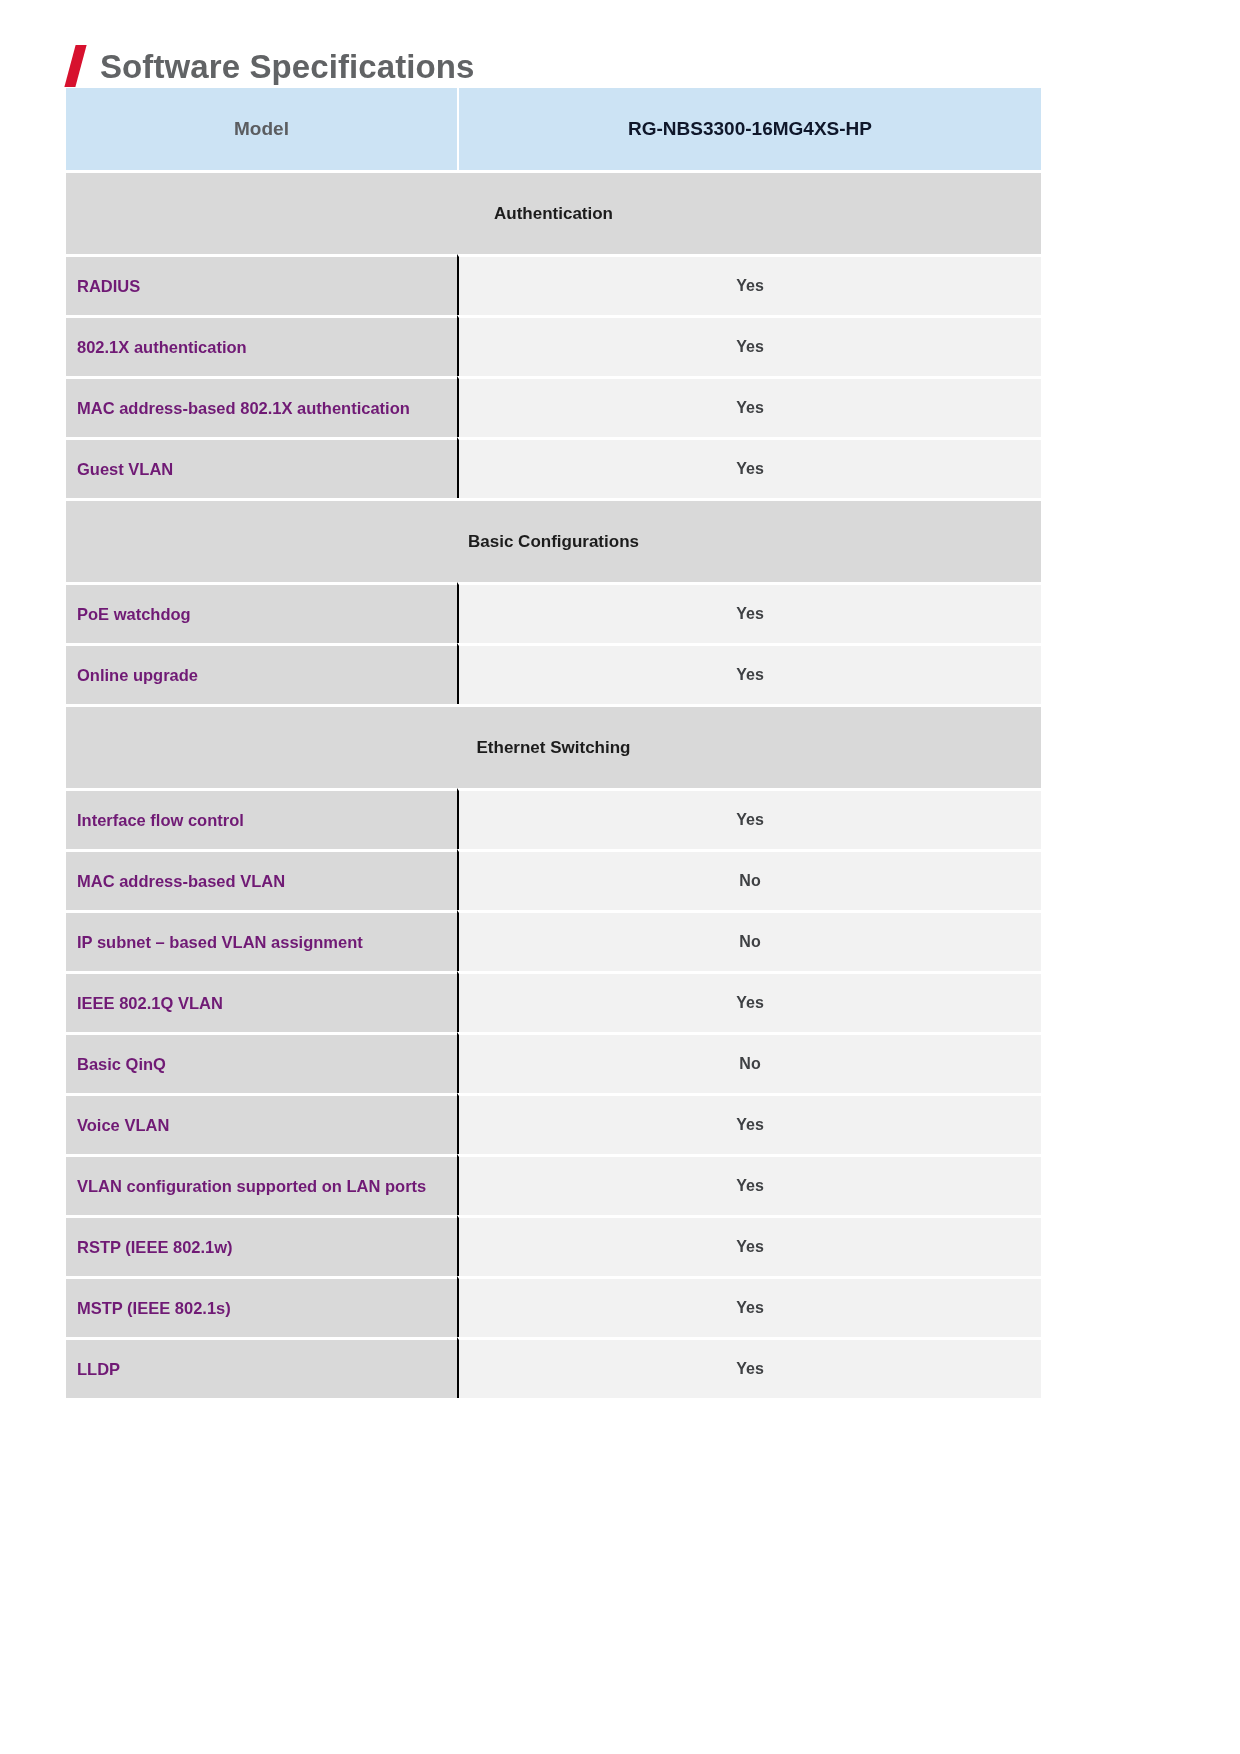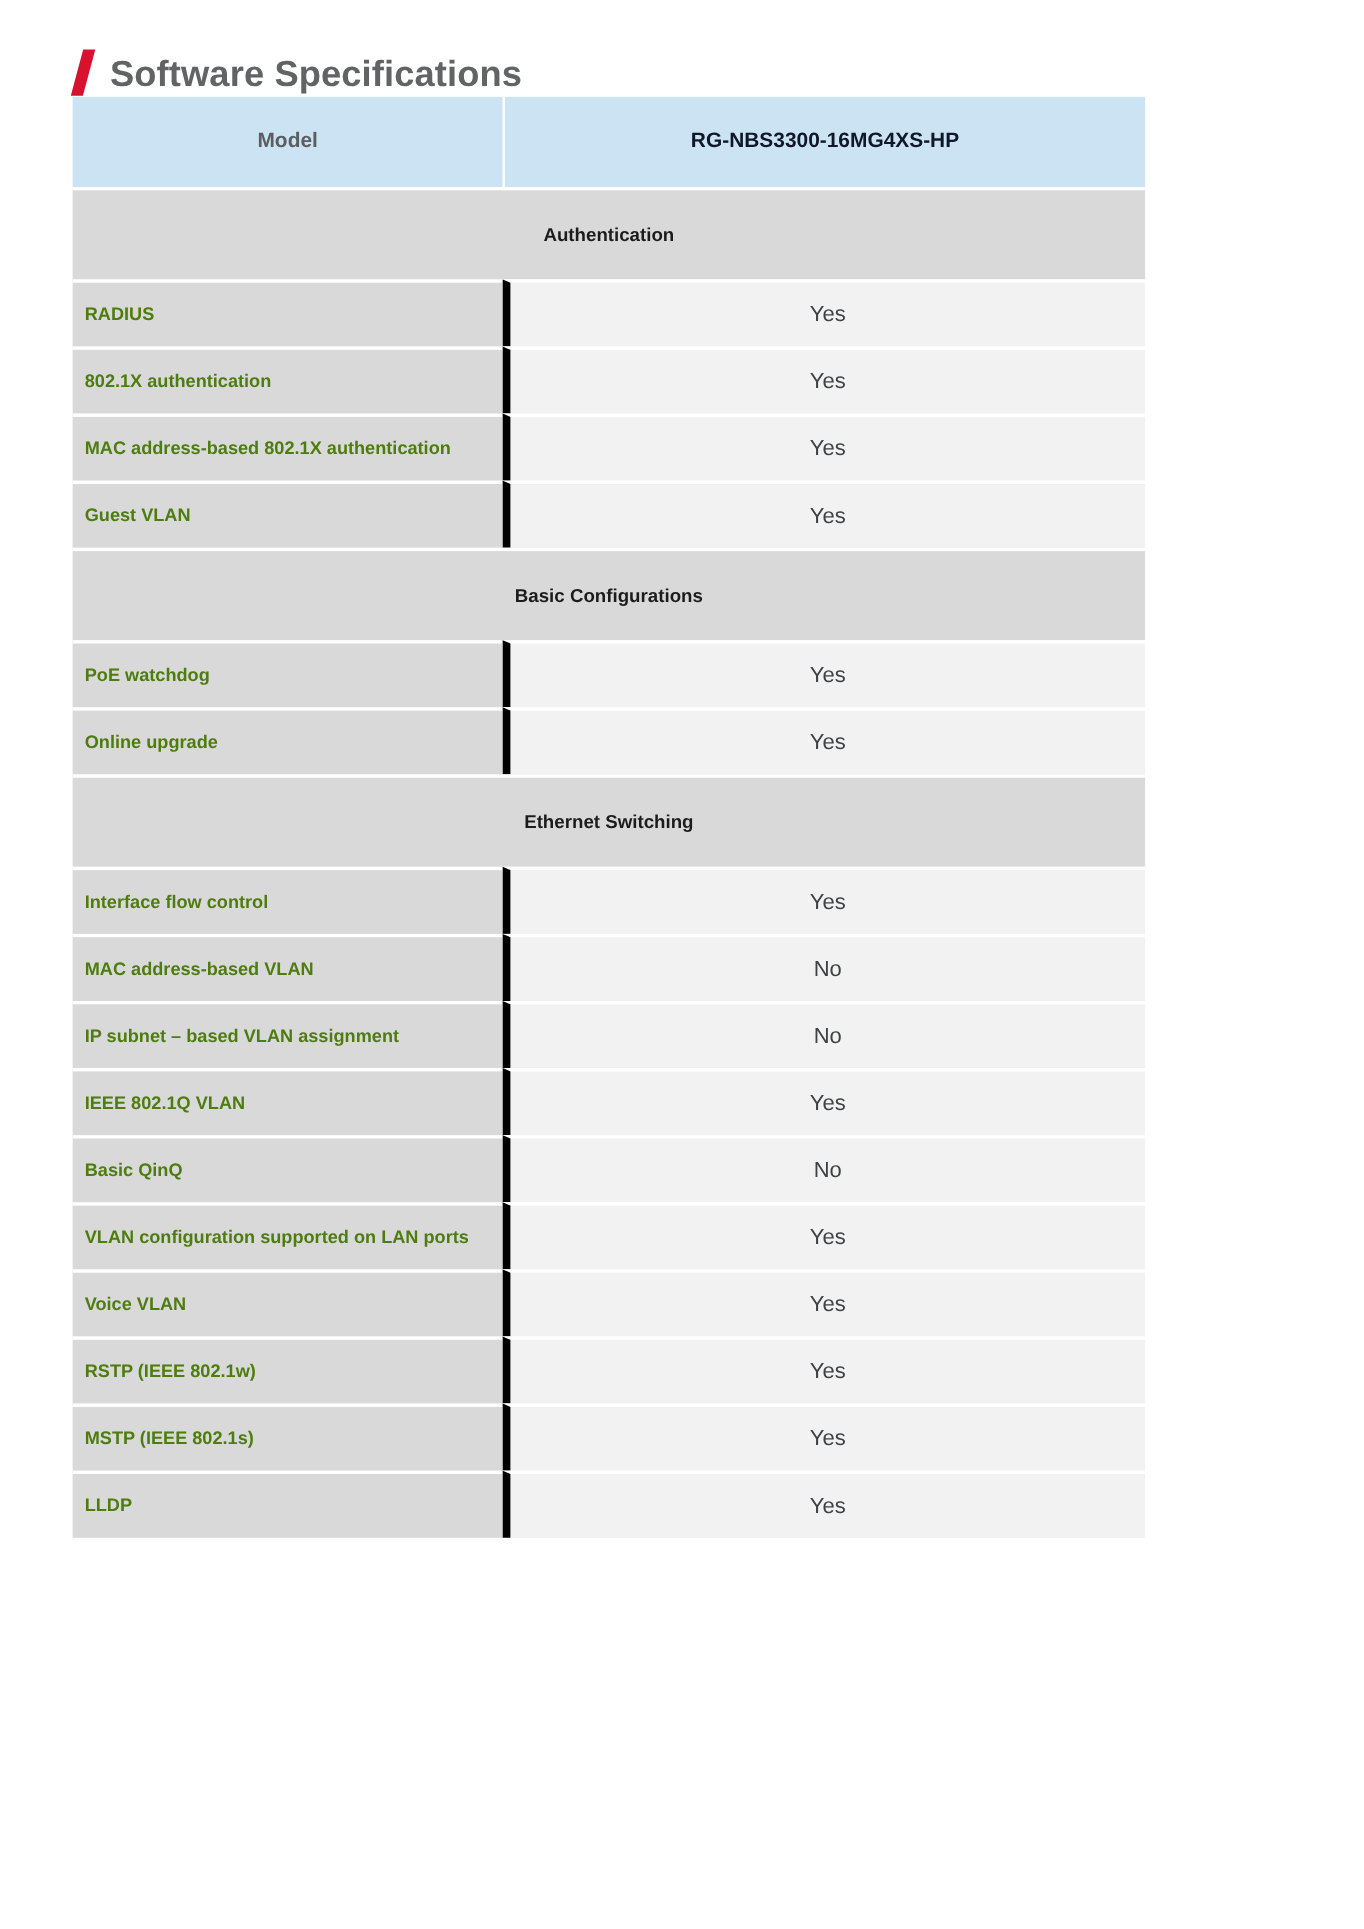--- a/index.html
+++ b/index.html
@@ -101,32 +101,32 @@
 
   
   .data-row td {
     border-top: 3px solid #ffffff;
   }
   .data-row .cell-label {
     background: #d9d9d9;
     width: 367px;
     font-size: 16.5px;
     font-weight: bold;
-    color: #4d7c0f;
+    color: #701a75;
     padding: 12px 16px 12px 11px;
     line-height: 34px;
     box-sizing: border-box;
   }
   .data-row .cell-value {
     background: #f2f2f2;
-    font-size: 20px;
-    font-weight: normal;
+    font-size: 16px;
+    font-weight: bold;
     color: #3f4144;
     text-align: center;
-    border-left: 7px solid #000000;
+    border-left: 2px solid #000000;
   }
 </style>
 </head>
 <body>
 
 <div class="page">
 
   <div class="title-block">
     <span class="title-slash"></span>
     <span class="title-text">Software Specifications</span>
@@ -185,25 +185,25 @@
         </tr>
         <tr class="data-row">
           <td class="cell-label">IEEE 802.1Q VLAN</td>
           <td class="cell-value">Yes</td>
         </tr>
         <tr class="data-row">
           <td class="cell-label">Basic QinQ</td>
           <td class="cell-value">No</td>
         </tr>
         <tr class="data-row">
+          <td class="cell-label">Voice VLAN</td>
+          <td class="cell-value">Yes</td>
+        </tr>
+        <tr class="data-row">
           <td class="cell-label">VLAN configuration supported on LAN ports</td>
-          <td class="cell-value">Yes</td>
-        </tr>
-        <tr class="data-row">
-          <td class="cell-label">Voice VLAN</td>
           <td class="cell-value">Yes</td>
         </tr>
         <tr class="data-row">
           <td class="cell-label">RSTP (IEEE 802.1w)</td>
           <td class="cell-value">Yes</td>
         </tr>
         <tr class="data-row">
           <td class="cell-label">MSTP (IEEE 802.1s)</td>
           <td class="cell-value">Yes</td>
         </tr>

